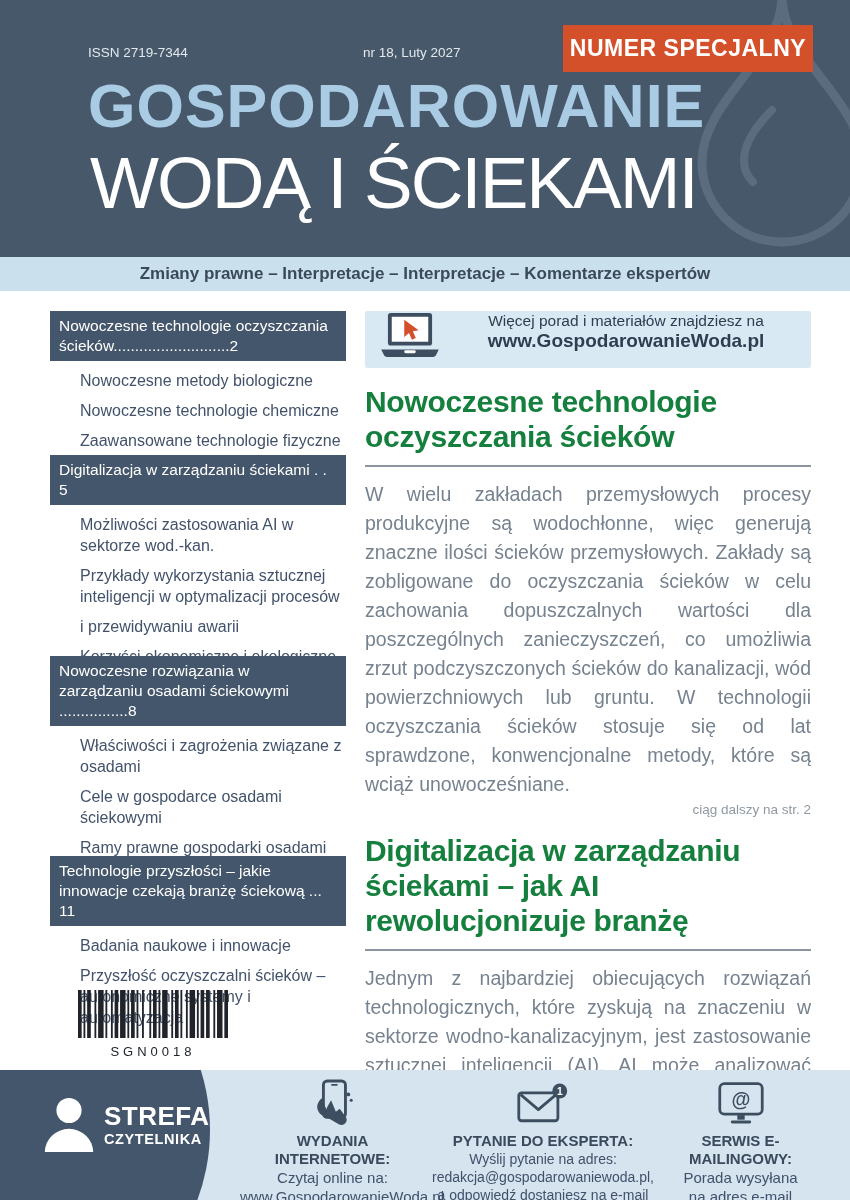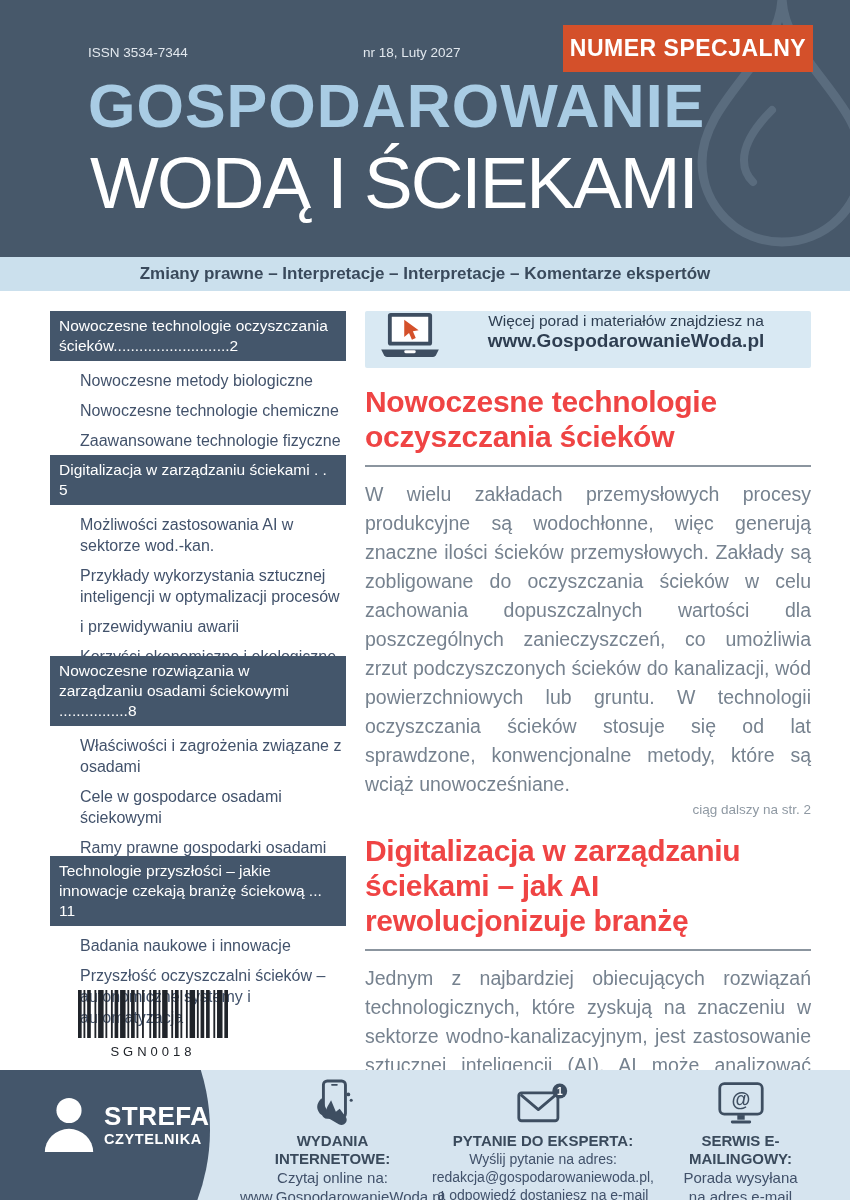--- a/index.html
+++ b/index.html
@@ -46,21 +46,21 @@
   .col-right { position:absolute; left:365px; top:311px; width:446px; }
   .promo-box {
     height:57px; background:#D9E9F3; border-radius:2px;
     display:flex; align-items:flex-start; gap:14px; padding:0 14px;
   }
   .promo-text { flex:1; text-align:center; }
   .promo-line1 { font-size:15.5px; color:#2E3E51; line-height:19px; }
   .promo-url   { font-size:19px; font-weight:bold; color:#2E3E51; line-height:22px; }
 
   .article { margin-top:16px; }
-  .article-heading { font-size:30px; line-height:35px; font-weight:bold; color:#ef4444; letter-spacing:-.3px; }
+  .article-heading { font-size:30px; line-height:35px; font-weight:bold; color:#15803d; letter-spacing:-.3px; }
   .rule { height:2px; background:#8B959F; margin-top:11px; }
   .article-body {
     margin-top:13px; font-size:19.5px; line-height:29px; color:#76828F;
     text-align:justify;
   }
   .article-more { margin-top:3px; text-align:right; font-size:13.5px; color:#8F99A3; }
 
   
   .footer { position:absolute; left:0; top:1070px; width:850px; height:130px; background:#D6E4EF; overflow:hidden; }
   .reader-shape { position:absolute; left:-190px; top:-140px; width:400px; height:400px; border-radius:50%; background:#44566B; }
@@ -81,21 +81,21 @@
 </head>
 <body>
 
 <div class="page">
 
   <header class="masthead">
     <svg class="drop-watermark" width="228" height="278" viewBox="0 0 228 278" fill="none">
       <path d="M122 4 C122 66 42 108 42 170 a80 80 0 0 0 160 0 C202 108 122 66 122 4 Z" stroke="#5E7082" stroke-width="9" fill="none"></path>
       <path d="M112 118 c-18 18 -28 34 -28 50 a30 30 0 0 0 9 22" stroke="#5E7082" stroke-width="8" fill="none" stroke-linecap="round"></path>
     </svg>
-    <div class="issn">ISSN 3534-7344</div>
+    <div class="issn">ISSN 2719-7344</div>
     <div class="issue">nr 18, Luty 2027</div>
     <div class="special-badge">NUMER SPECJALNY</div>
     <div class="title-line1">GOSPODAROWANIE</div>
     <div class="title-line2">WODĄ I ŚCIEKAMI</div>
   </header>
 
   <div class="tagline-band">Zmiany prawne – Interpretacje – Interpretacje – Komentarze ekspertów</div>
 
   <section class="toc-section toc-sec1">
     <div class="toc-head">Nowoczesne technologie oczyszczania ścieków...........................2</div>

